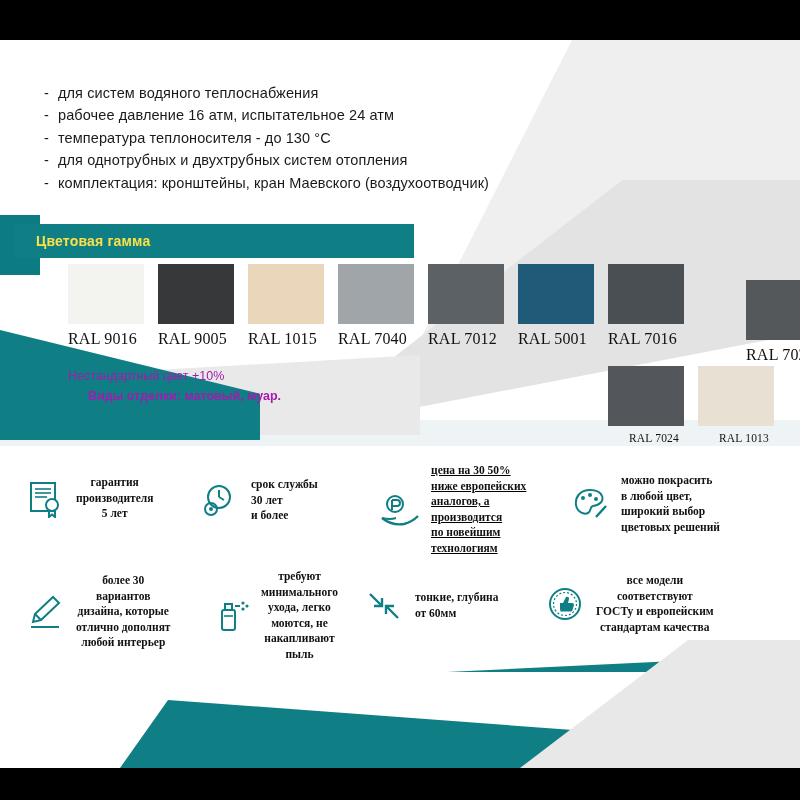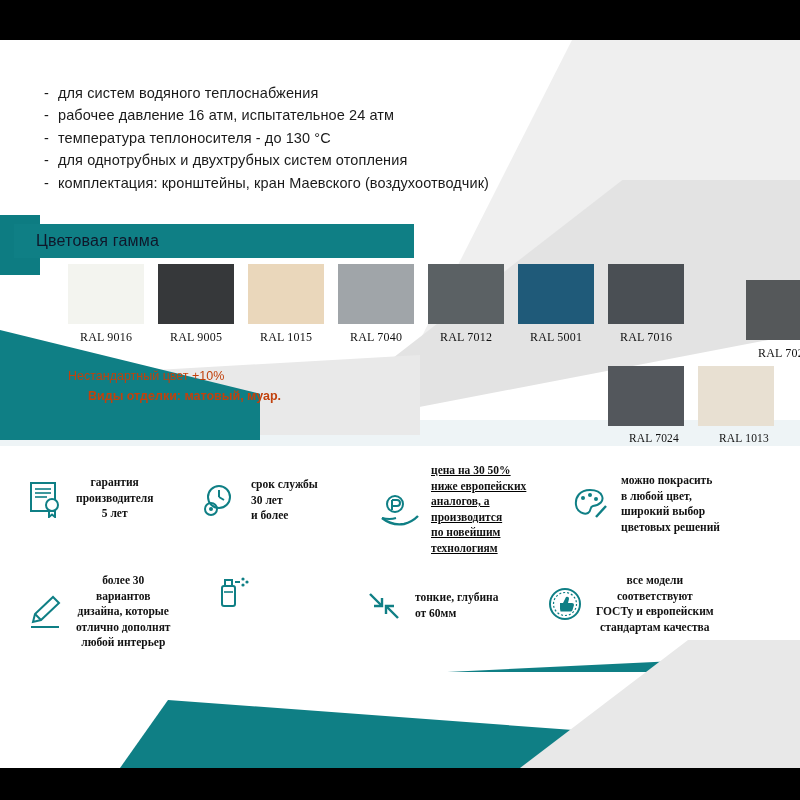--- a/index.html
+++ b/index.html
@@ -70,39 +70,39 @@
     font-size:14.5px;color:#1a1a1a;line-height:1.55;
     letter-spacing:.1px;
   }
   .bullets .dash{width:14px;flex:0 0 14px;color:#1a1a1a;}
 
   
   .sec-head{
     position:absolute;left:14px;top:224px;width:400px;height:34px;
     background:#0f7f85;display:flex;align-items:center;
   }
-  .sec-head span{color:#0f172a;font-size:16px;font-weight:normal;padding-left:22px;letter-spacing:.2px;}
+  .sec-head span{color:#fde047;font-size:14px;font-weight:bold;padding-left:22px;letter-spacing:.2px;}
 
   
   .swatches{position:absolute;left:68px;top:264px;}
   .sw{position:absolute;width:76px;}
   .sw .chip{width:76px;height:60px;display:block;}
   .sw .lbl{
-    display:block;text-align:center;font-size:12px;color:#111;
+    display:block;text-align:left;font-size:16px;color:#111;
     margin-top:6px;font-family:"Liberation Serif", serif;letter-spacing:.2px;
   }
   
   .sw2{position:absolute;width:92px;}
   .sw2 .chip{width:76px;height:60px;display:block;}
   .sw2 .lbl{
     display:block;text-align:center;font-size:11.5px;color:#111;
     margin-top:6px;font-family:"Liberation Serif", serif;letter-spacing:.2px;
   }
 
-  .note{position:absolute;left:68px;top:366px;font-size:12.5px;color:#c2410c;line-height:1.6;}
+  .note{position:absolute;left:68px;top:366px;font-size:12.5px;color:#a21caf;line-height:1.6;}
   .note .b{font-weight:bold;padding-left:20px;}
 
   
   .features{position:absolute;left:22px;top:455px;width:760px;}
   .feat{position:absolute;display:flex;align-items:center;}
   .feat .ico{
     flex:0 0 auto;width:46px;height:46px;margin-right:8px;
     display:flex;align-items:center;justify-content:center;
   }
   .feat .txt{
@@ -273,20 +273,21 @@
         <svg width="40" height="40" viewBox="0 0 40 40">
           <rect x="12" y="14" width="13" height="20" rx="2" fill="none" stroke="#0f7f85" stroke-width="2"></rect>
           <rect x="15" y="8" width="7" height="6" fill="none" stroke="#0f7f85" stroke-width="2"></rect>
           <path d="M25 10 h5" stroke="#0f7f85" stroke-width="2"></path>
           <circle cx="33" cy="7" r="1.6" fill="#0f7f85"></circle>
           <circle cx="33" cy="13" r="1.6" fill="#0f7f85"></circle>
           <circle cx="37" cy="10" r="1.6" fill="#0f7f85"></circle>
           <line x1="14" y1="20" x2="23" y2="20" stroke="#0f7f85" stroke-width="1.6"></line>
         </svg>
       </span>
+      <span class="txt center">требуют<br>минимального<br>ухода, легко<br>моются, не<br>накапливают<br>пыль</span>
     </div>
 
     <div class="feat" style="left:339px;top:128px;width:180px;">
       <span class="ico">
         <svg width="40" height="40" viewBox="0 0 40 40">
           <line x1="6" y1="8" x2="18" y2="20" stroke="#0f7f85" stroke-width="2.4"></line>
           <polyline points="18,12 18,20 10,20" fill="none" stroke="#0f7f85" stroke-width="2.4"></polyline>
           <line x1="34" y1="32" x2="22" y2="20" stroke="#0f7f85" stroke-width="2.4"></line>
           <polyline points="22,28 22,20 30,20" fill="none" stroke="#0f7f85" stroke-width="2.4"></polyline>
         </svg>

